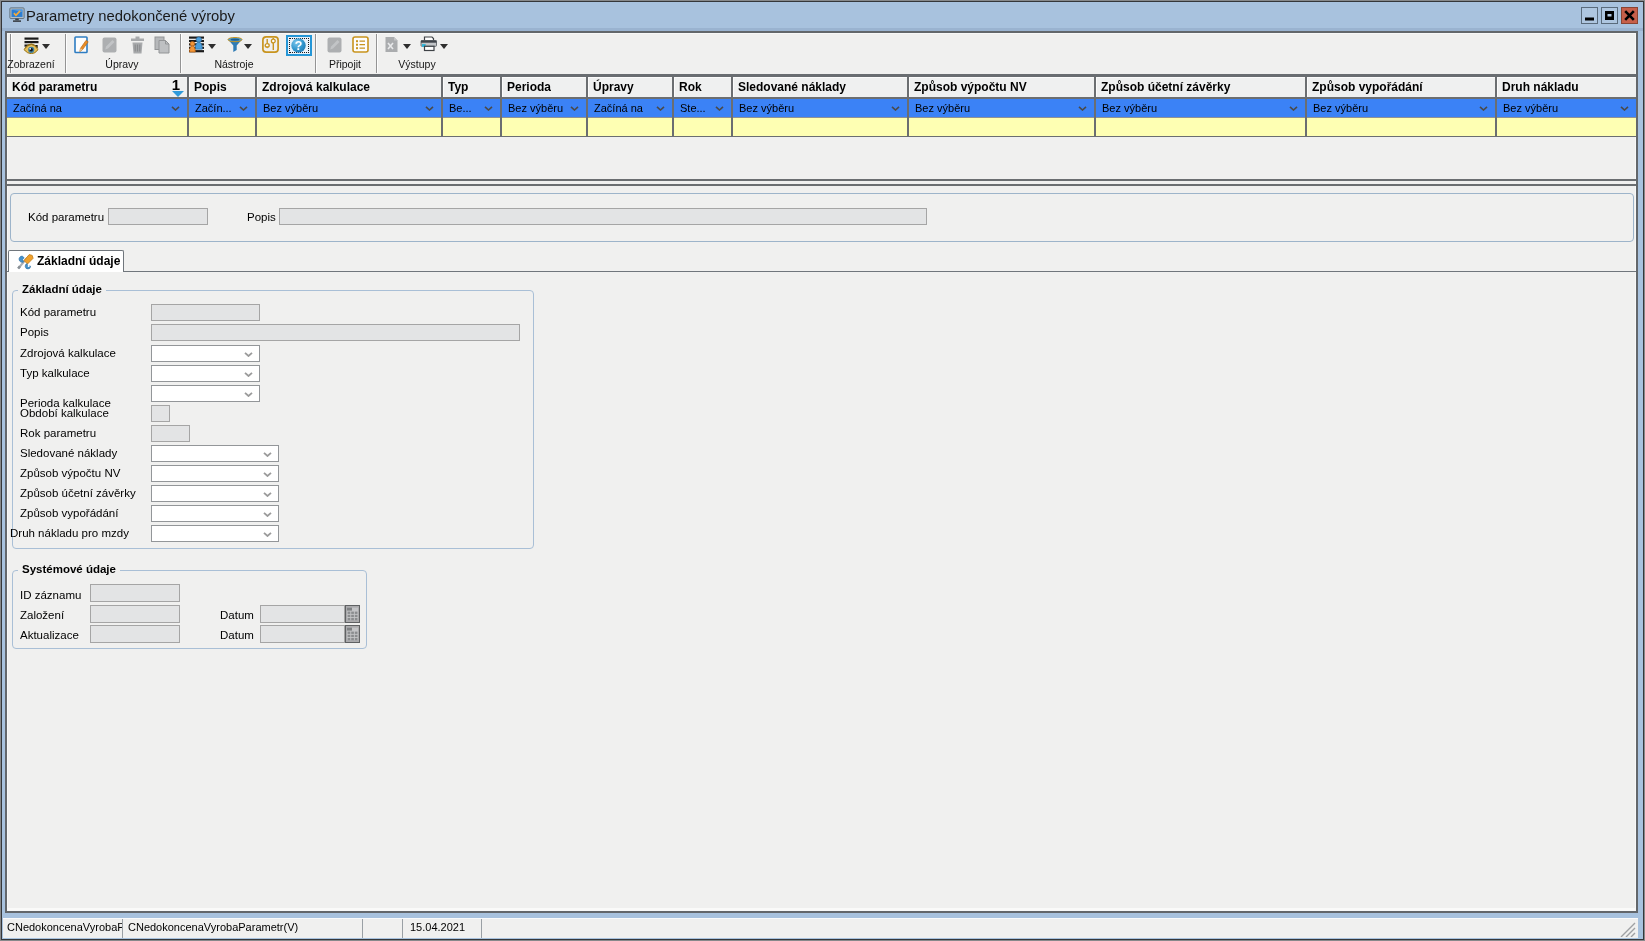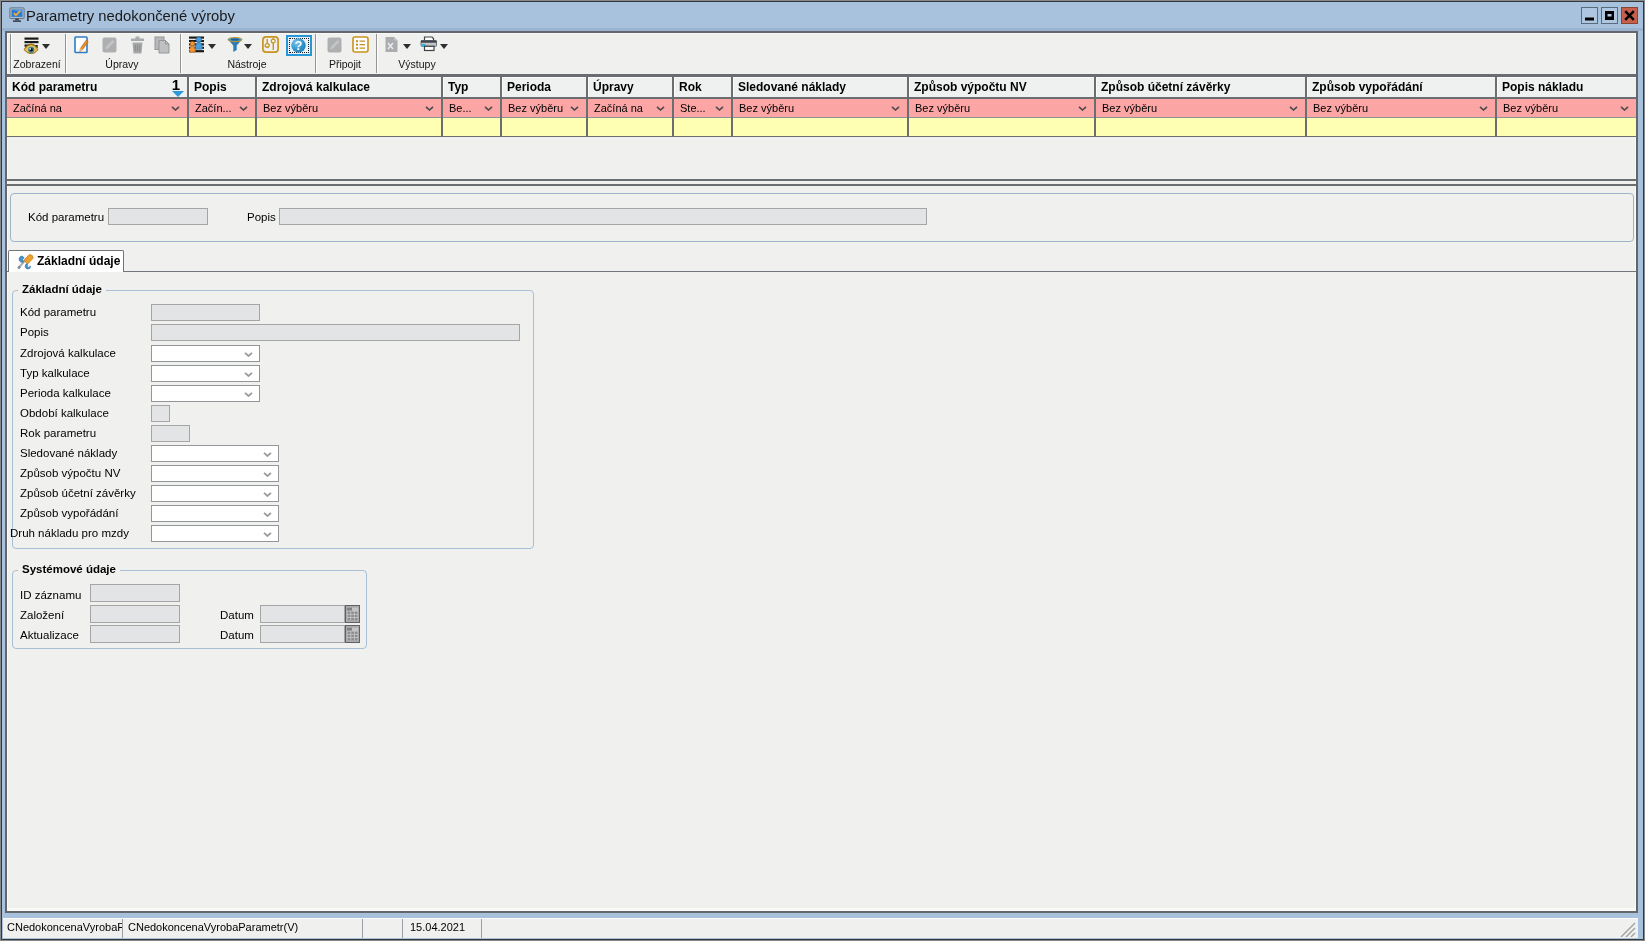--- a/index.html
+++ b/index.html
@@ -20,21 +20,21 @@
 
 .tsep { top:34px; width:1px; height:39px; background:#949494; box-shadow:1px 0 0 #fdfdfd; }
 .tlabel { top:58px; height:12px; line-height:12px; font-size:10.5px; color:#141414; text-align:center; }
 .darr { width:0; height:0; border-left:4px solid transparent; border-right:4px solid transparent; border-top:5px solid #2e2e2e; top:44px; }
 #tbbottom { left:7px; top:74px; width:1629px; height:3px; background:#696d71; }
 
 .grow { left:7px; width:1629px; display:grid; grid-template-columns:180px 66px 184px 57px 84px 84px 57px 174px 185px 209px 188px 139px; column-gap:2px; background:#6b6e71; }
 #ghead { top:77px; height:20px; }
 #ghead > div { background:#eff0f0; font-weight:bold; font-size:12px; line-height:20px; padding-left:5px; white-space:nowrap; overflow:hidden; position:relative; box-shadow: inset 1px 1px 0 #fbfbfb; }
 #gfilter { top:97px; height:20px; }
-#gfilter > div { background:#fca5a5; font-size:11px; line-height:19px; padding-left:6px; border-top:2px solid #6b6e71; white-space:nowrap; overflow:hidden; position:relative; }
+#gfilter > div { background:#3b82f6; font-size:11px; line-height:19px; padding-left:6px; border-top:2px solid #6b6e71; white-space:nowrap; overflow:hidden; position:relative; }
 #gyellow { top:117px; height:19px; }
 #gyellow > div { background:#feffb3; border-top:1px solid #909295; }
 #gridbottom { left:7px; top:136px; width:1629px; height:1px; background:#6b6e71; }
 .fchev { position:absolute; right:7px; top:7px; width:9px; height:5px; }
 .fchev polyline { fill:none; stroke:#4a4a4a; stroke-width:1.6; }
 
 #sortbadge { position:absolute; right:4px; top:0px; width:14px; text-align:center; font-weight:bold; font-size:15px; line-height:15px; }
 #sorttri { position:absolute; right:3px; top:14px; width:0; height:0; border-left:6px solid transparent; border-right:6px solid transparent; border-top:6px solid #2f9ada; }
 
 #gridareabottom { left:7px; top:179px; width:1629px; height:2px; background:#6b6e71; }
@@ -185,40 +185,40 @@
     <rect x="1" y="4.5" width="15.5" height="5.8" rx="0.8" fill="#c2c5c8" stroke="#60646a" stroke-width="0.9"></rect>
     <rect x="1" y="4.5" width="15.5" height="2.2" fill="#3f444a"></rect>
     <rect x="2" y="8" width="3.6" height="3" fill="#35b6da"></rect>
     <rect x="4.5" y="10.3" width="9.5" height="4.2" fill="#fdfdfd" stroke="#3e4246" stroke-width="1.2"></rect>
   </svg>
   <div class="abs darr" style="left:440px"></div>
   <div class="abs tsep" style="left:65px"></div>
   <div class="abs tsep" style="left:180px"></div>
   <div class="abs tsep" style="left:315px"></div>
   <div class="abs tsep" style="left:376px"></div>
-  <div class="abs tlabel" style="left:7px;width:60px">Zobrazení</div>
+  <div class="abs tlabel" style="left:1px;width:60px">Zobrazení</div>
   <div class="abs tlabel" style="left:92px;width:60px">Úpravy</div>
-  <div class="abs tlabel" style="left:217px;width:60px">Nástroje</div>
+  <div class="abs tlabel" style="left:204px;width:60px">Nástroje</div>
   <div class="abs tlabel" style="left:315px;width:60px">Připojit</div>
   <div class="abs tlabel" style="left:387px;width:60px">Výstupy</div>
   <div class="abs" id="tbbottom"></div>
 
   <div class="abs grow" id="ghead">
     <div>Kód parametru<span id="sortbadge">1</span><span id="sorttri"></span></div>
     <div>Popis</div>
       <div>Zdrojová kalkulace</div>
       <div>Typ</div>
       <div>Perioda</div>
     <div>Úpravy</div>
       <div>Rok</div>
       <div>Sledované náklady</div>
       <div>Způsob výpočtu NV</div>
     <div>Způsob účetní závěrky</div>
       <div>Způsob vypořádání</div>
-      <div>Popis nákladu</div>
+      <div>Druh nákladu</div>
   </div>
   <div class="abs grow" id="gfilter">
     <div>Začíná na<svg class="fchev" viewBox="0 0 9 5" width="9" height="5">
           <polyline points="1,0.8 4.5,4 8,0.8"></polyline>
         </svg></div>
     <div>Začín...<svg class="fchev" viewBox="0 0 9 5" width="9" height="5">
           <polyline points="1,0.8 4.5,4 8,0.8"></polyline>
         </svg></div>
     <div>Bez výběru<svg class="fchev" viewBox="0 0 9 5" width="9" height="5">
           <polyline points="1,0.8 4.5,4 8,0.8"></polyline>
@@ -299,21 +299,21 @@
       <svg class="cchev" style="right:6px;top:6px" viewBox="0 0 9 5" width="9" height="5">
         <polyline points="1,0.8 4.5,4 8,0.8"></polyline>
       </svg>
     </div>
   <div class="abs flabel" style="left:20px;top:367px">Typ kalkulace</div>
   <div class="abs combo" style="left:151px;top:365px;width:109px;height:17px">
       <svg class="cchev" style="right:6px;top:6px" viewBox="0 0 9 5" width="9" height="5">
         <polyline points="1,0.8 4.5,4 8,0.8"></polyline>
       </svg>
     </div>
-  <div class="abs flabel" style="left:20px;top:387px">Perioda kalkulace</div>
+  <div class="abs flabel" style="left:20px;top:397px">Perioda kalkulace</div>
   <div class="abs combo" style="left:151px;top:385px;width:109px;height:17px">
       <svg class="cchev" style="right:6px;top:6px" viewBox="0 0 9 5" width="9" height="5">
         <polyline points="1,0.8 4.5,4 8,0.8"></polyline>
       </svg>
     </div>
   <div class="abs flabel" style="left:20px;top:407px">Období kalkulace</div>
   <div class="abs dis" style="left:151px;top:405px;width:19px;height:17px"></div>
   <div class="abs flabel" style="left:20px;top:427px">Rok parametru</div>
   <div class="abs dis" style="left:151px;top:425px;width:39px;height:17px"></div>
   <div class="abs flabel" style="left:20px;top:447px">Sledované náklady</div>

